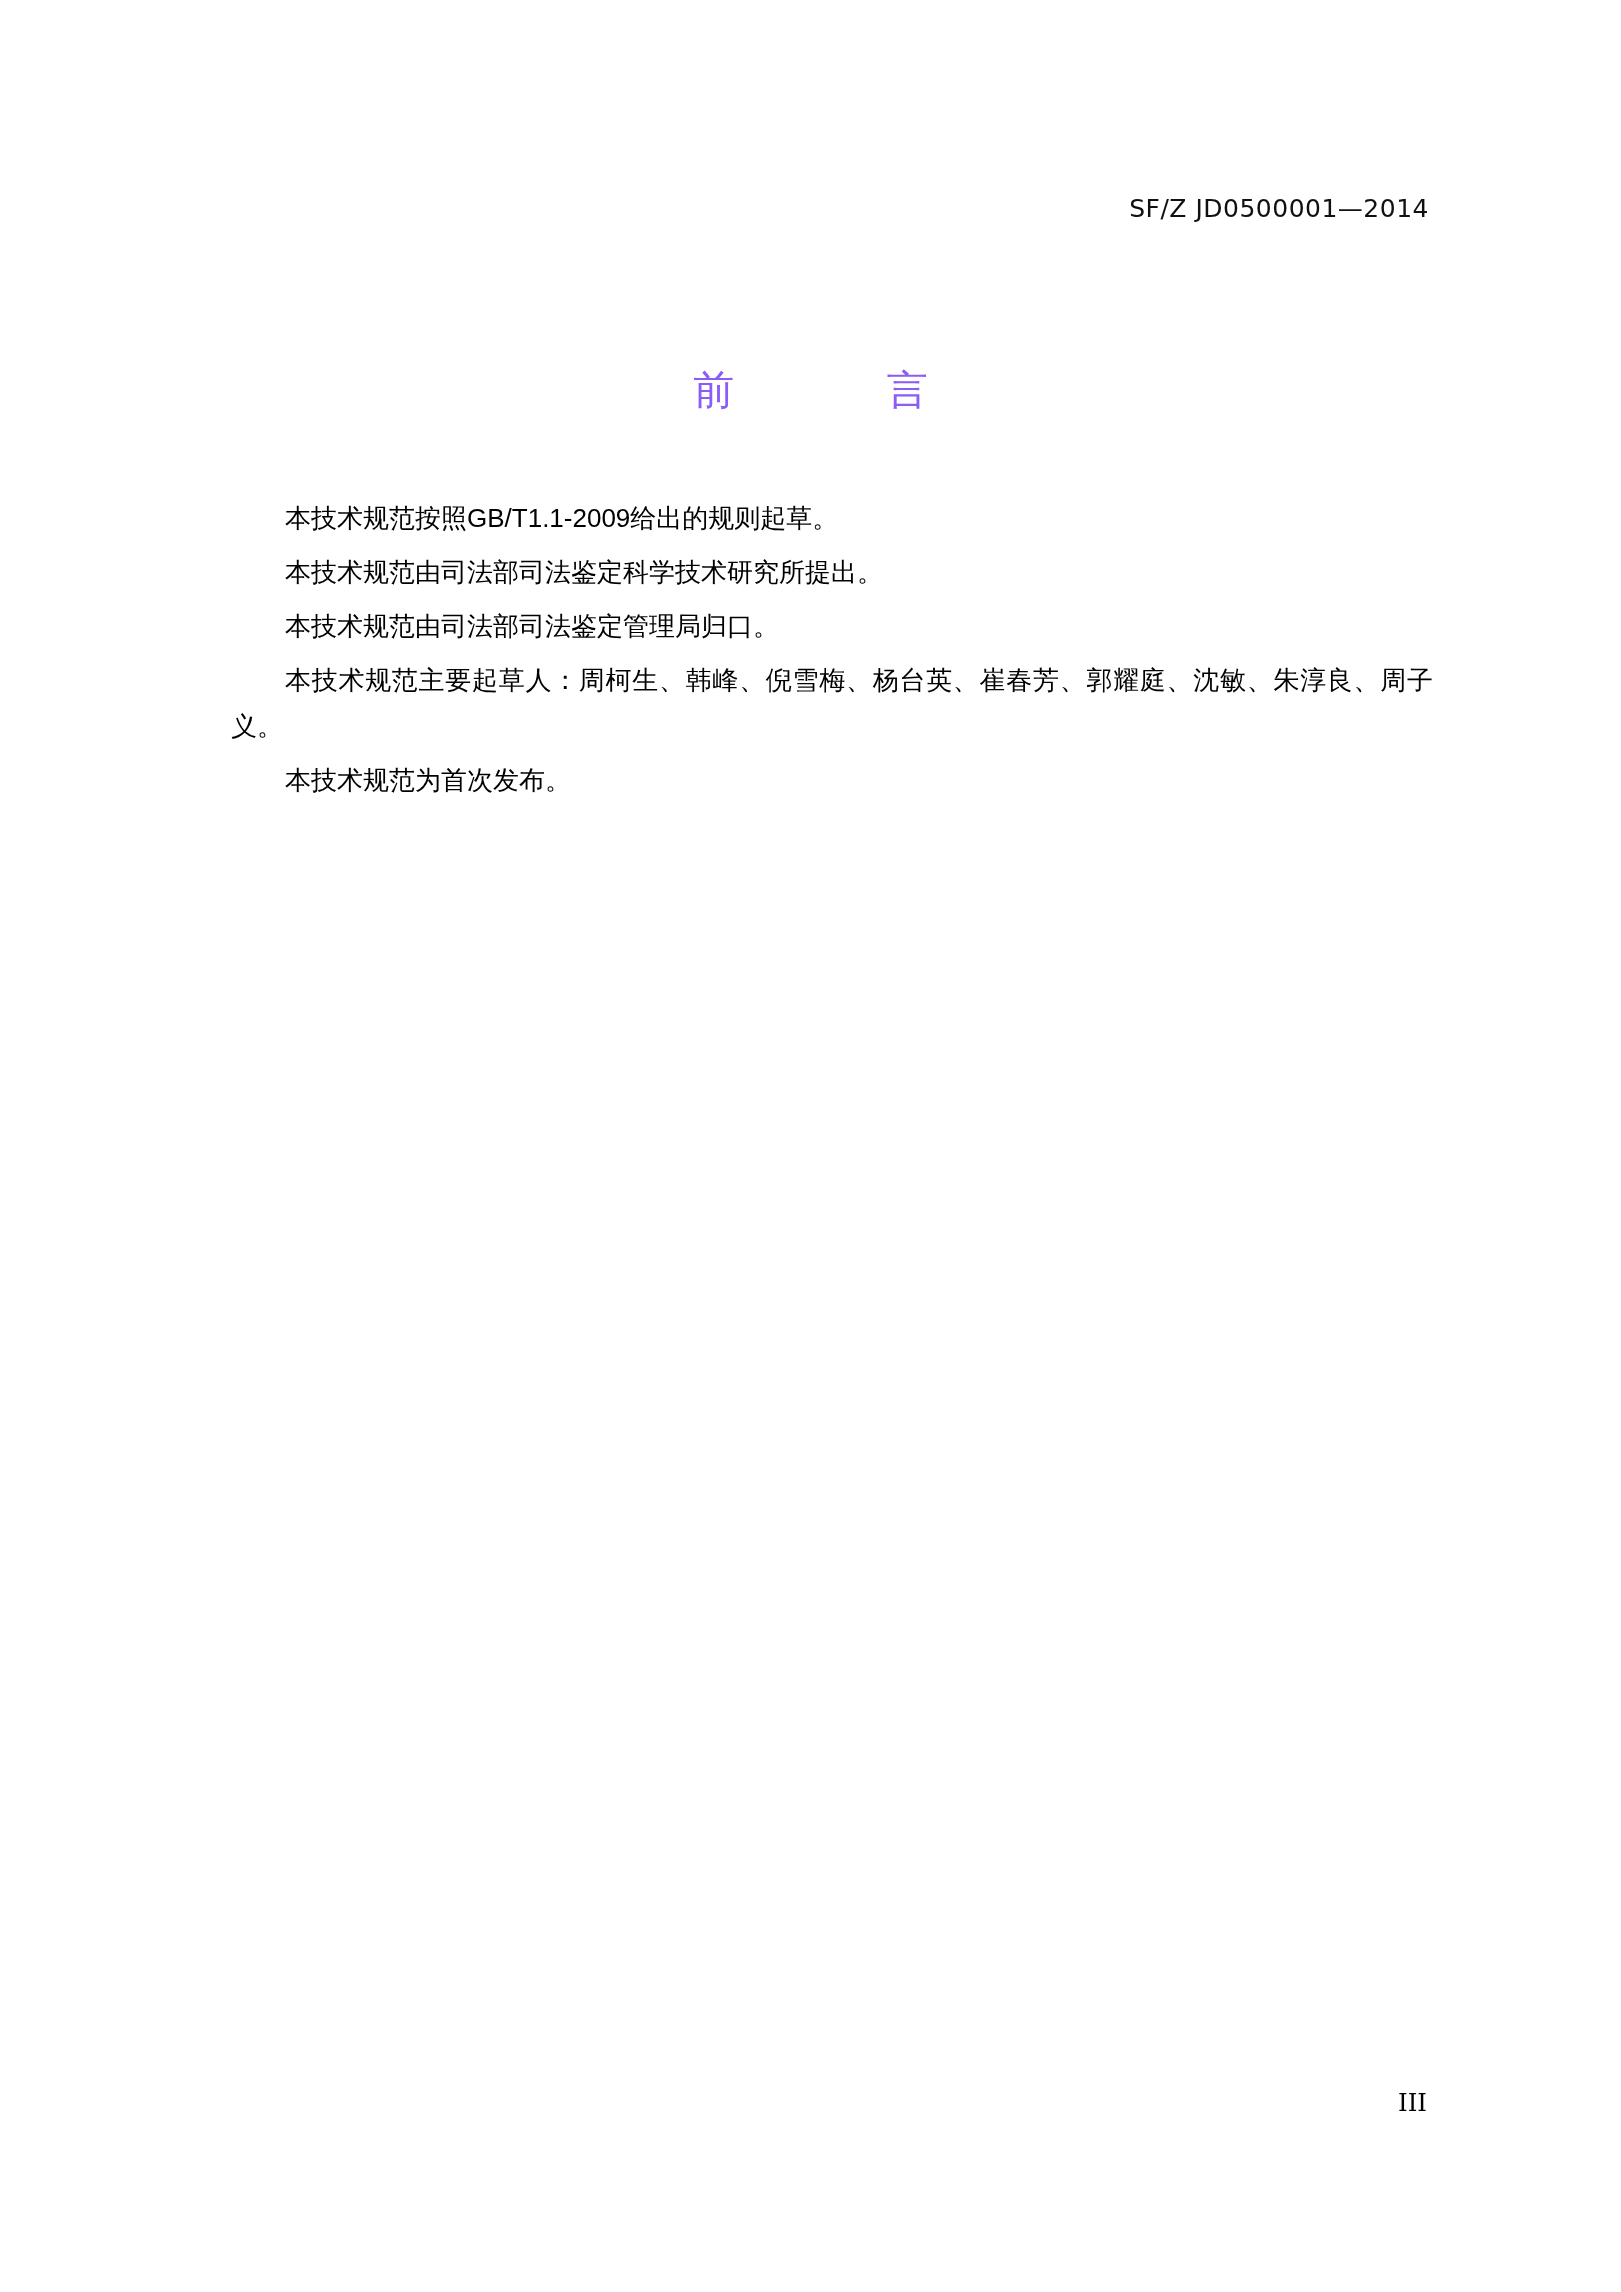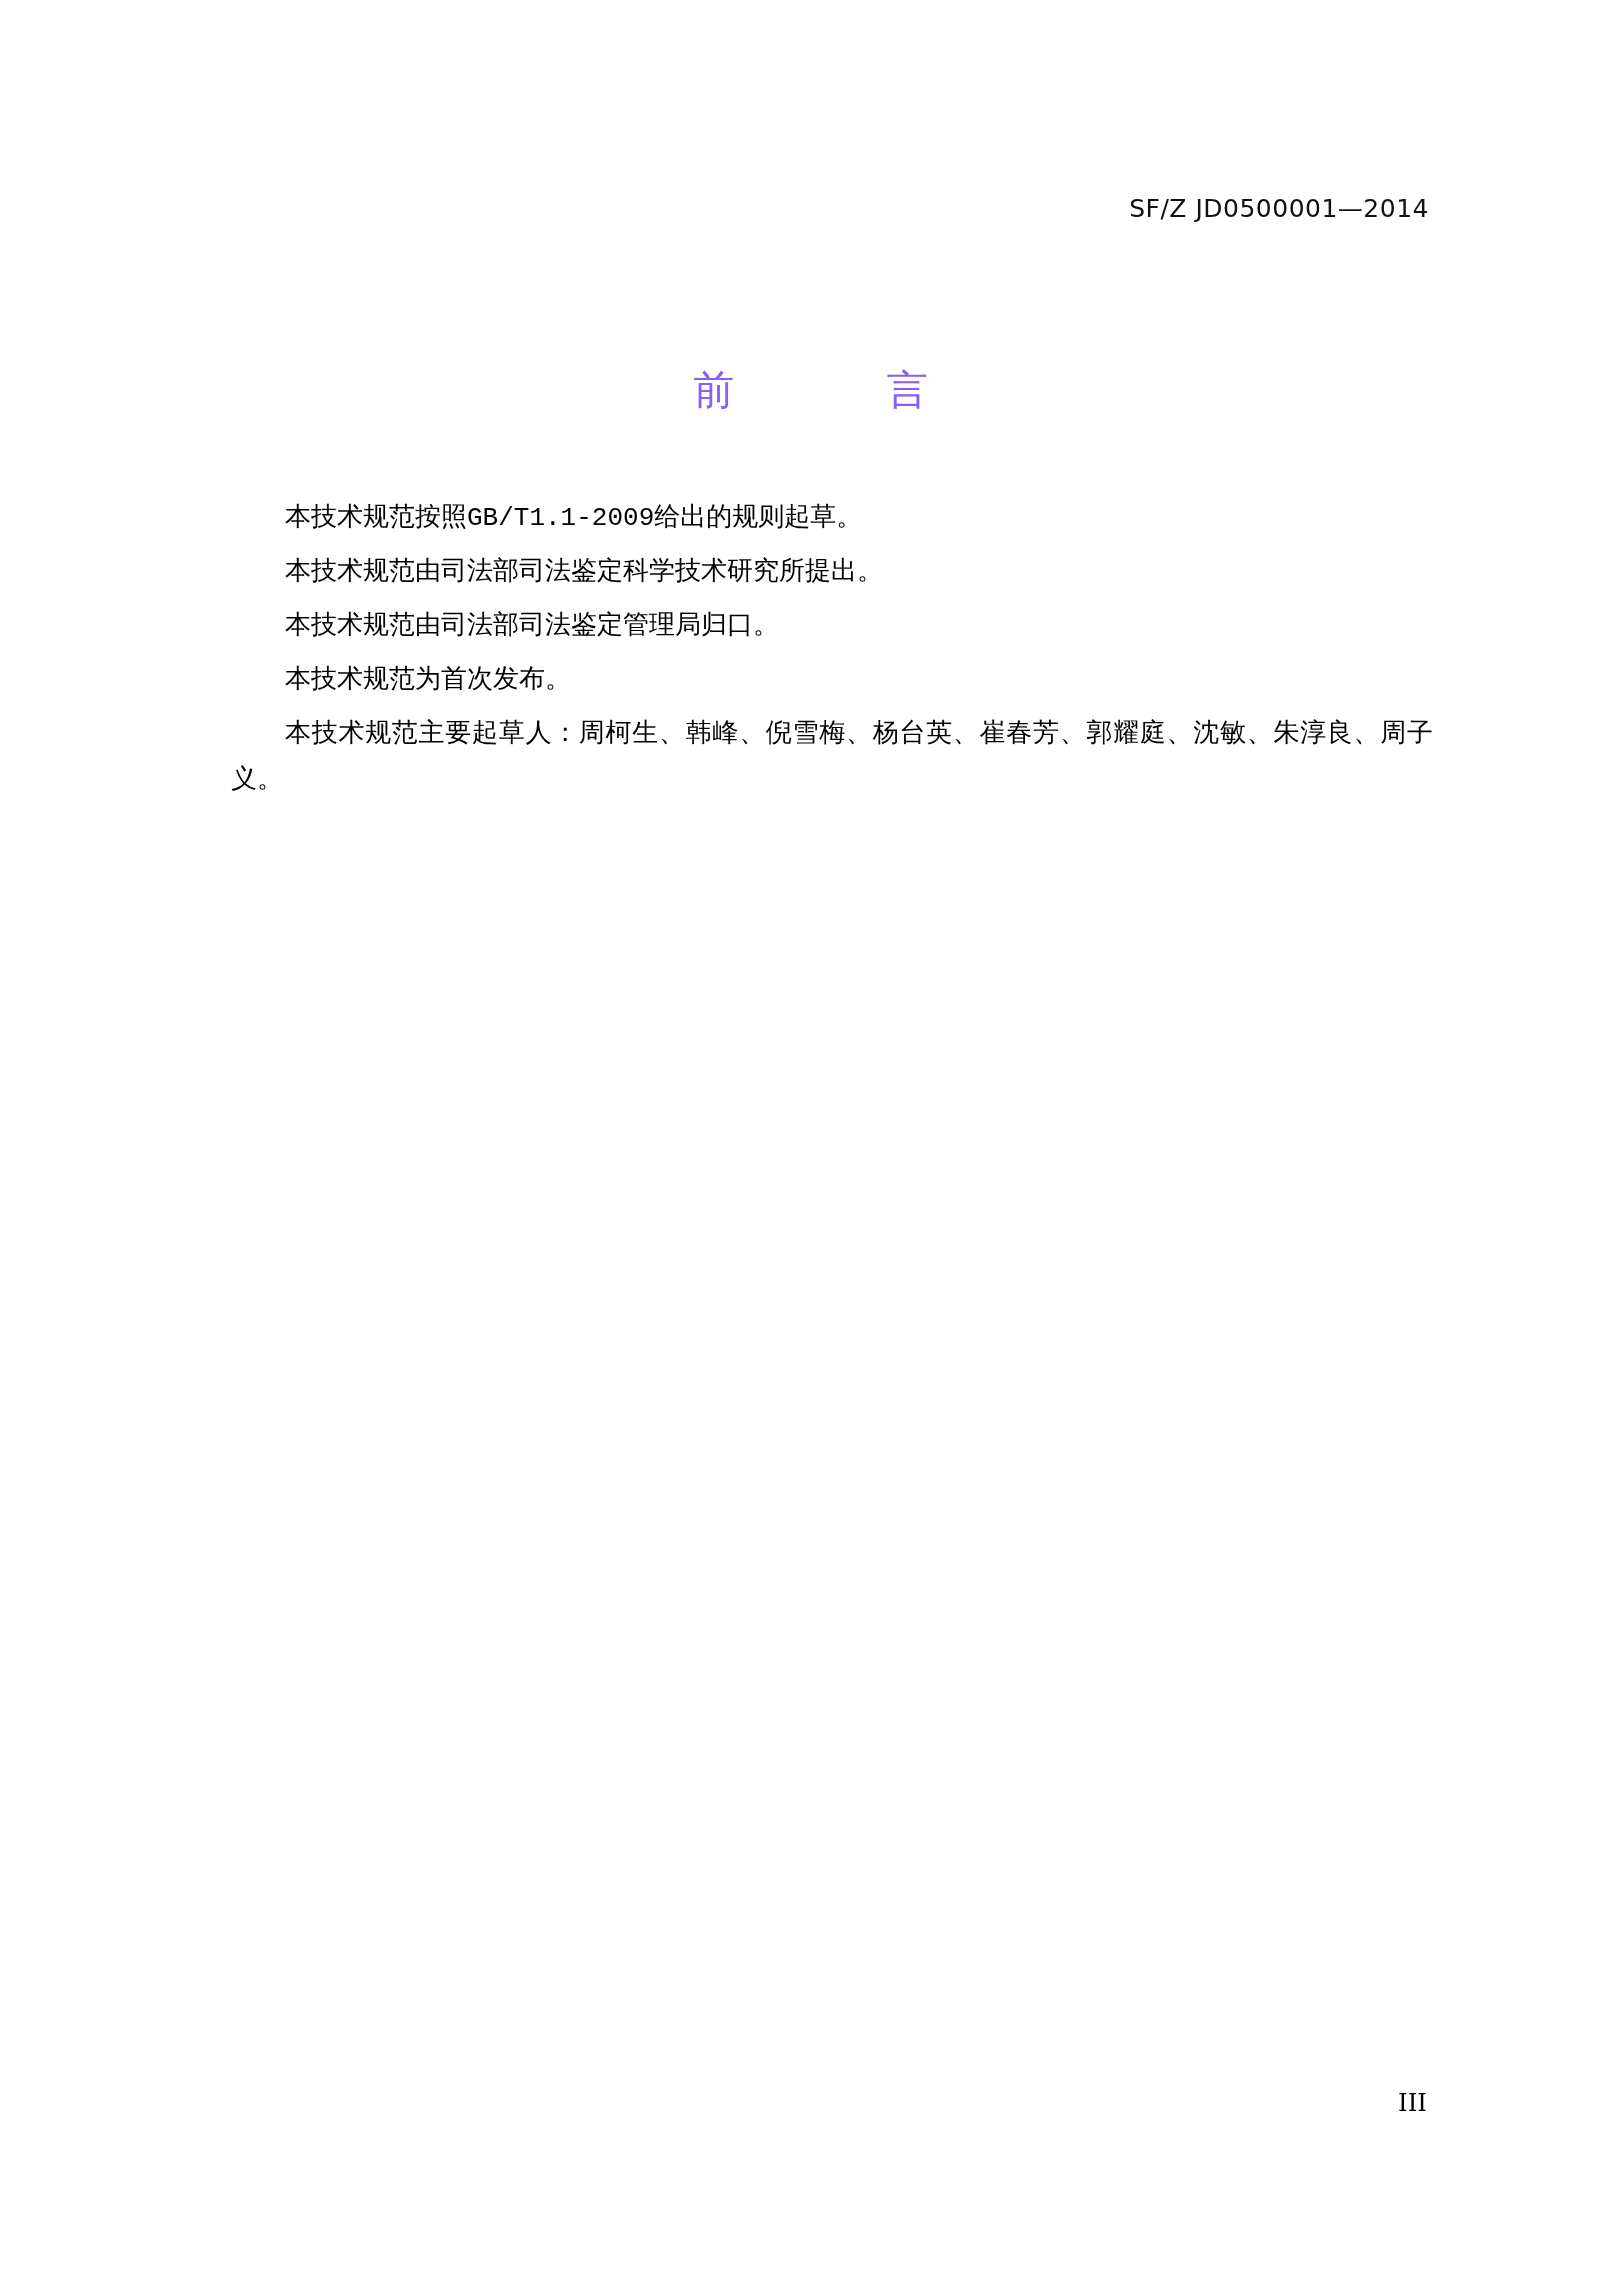--- a/index.html
+++ b/index.html
@@ -47,21 +47,21 @@
 
   
   .body-block {
     position: absolute;
     top: 495px;
     left: 231px;
     width: 1202px;
   }
 
   .para {
-    font-family: Liberation Mono, monospace;
+    font-family: Liberation Sans, sans-serif;
     font-size: 26px;
     line-height: 46px;
     text-indent: 54px;
     text-align: justify;
     text-justify: inter-ideograph;
     color: #000000;
     margin: 0;
   }
 
   .para + .para {
@@ -85,20 +85,20 @@
 <div class="page">
 
   <div class="doc-header">SF/Z JD0500001—2014</div>
 
   <div class="page-title">前　　言</div>
 
   <div class="body-block">
     <p class="para">本技术规范按照GB/T1.1-2009给出的规则起草。</p>
     <p class="para">本技术规范由司法部司法鉴定科学技术研究所提出。</p>
     <p class="para">本技术规范由司法部司法鉴定管理局归口。</p>
+    <p class="para">本技术规范主要起草人：周柯生、韩峰、倪雪梅、杨台英、崔春芳、郭耀庭、沈敏、朱淳良、周子义。</p>
     <p class="para">本技术规范为首次发布。</p>
-    <p class="para">本技术规范主要起草人：周柯生、韩峰、倪雪梅、杨台英、崔春芳、郭耀庭、沈敏、朱淳良、周子义。</p>
   </div>
 
   <div class="page-number">III</div>
 
 </div>
 
 
 </body></html>

